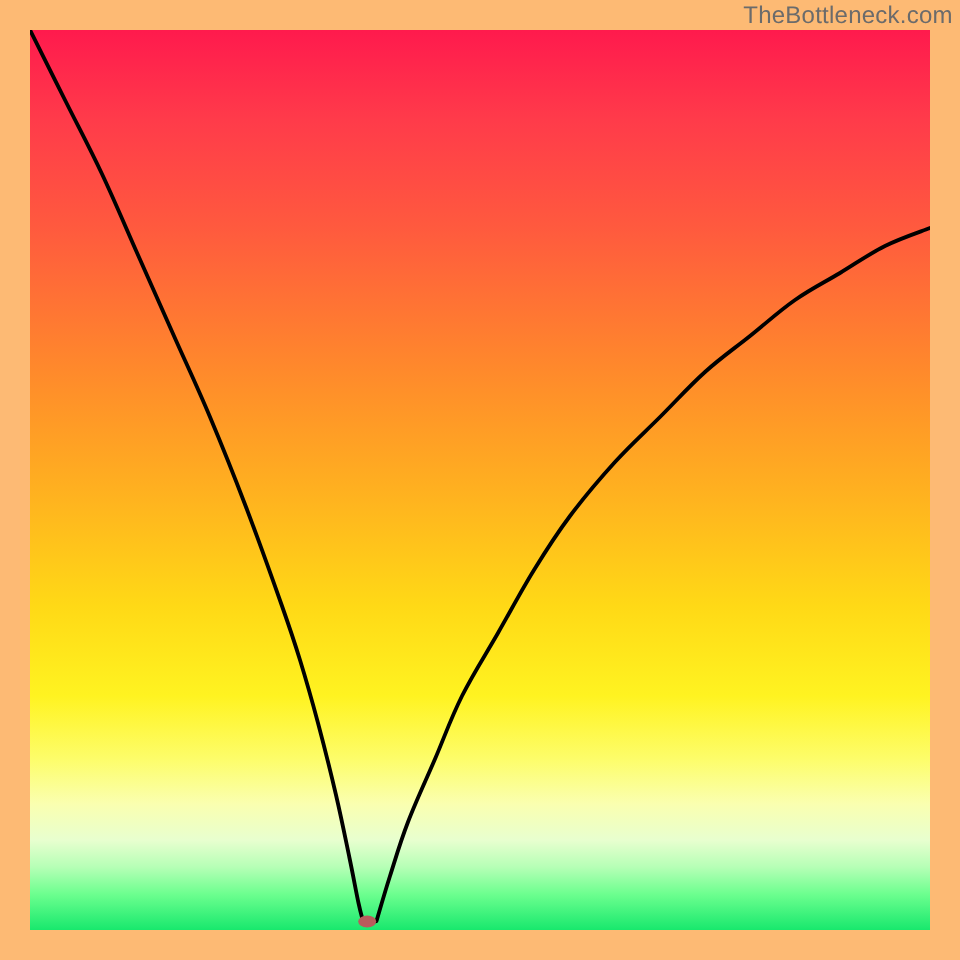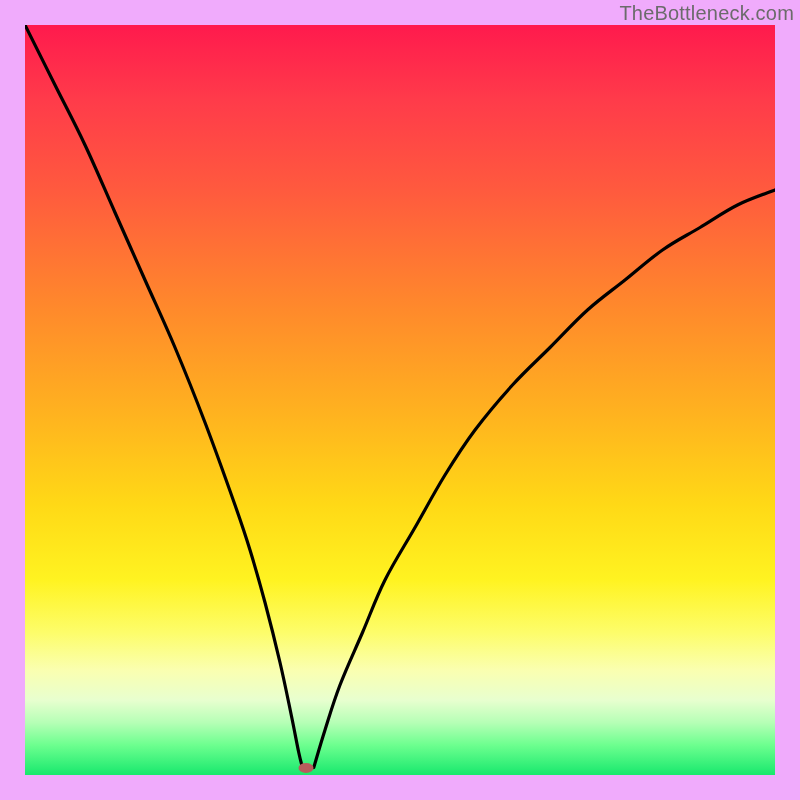--- a/index.html
+++ b/index.html
@@ -10,21 +10,21 @@
     background: #000000;
     overflow: hidden;
     font-family: Arial, Helvetica, sans-serif;
   }
   .frame {
     position: absolute;
     top: 0;
     left: 0;
     width: 800px;
     height: 800px;
-    background: #f0abfc;
+    background: #fdba74;
   }
   .plot-area {
     position: absolute;
     left: 25px;
     top: 25px;
     width: 750px;
     height: 750px;
     overflow: hidden;
   }
   .gradient-bg {

